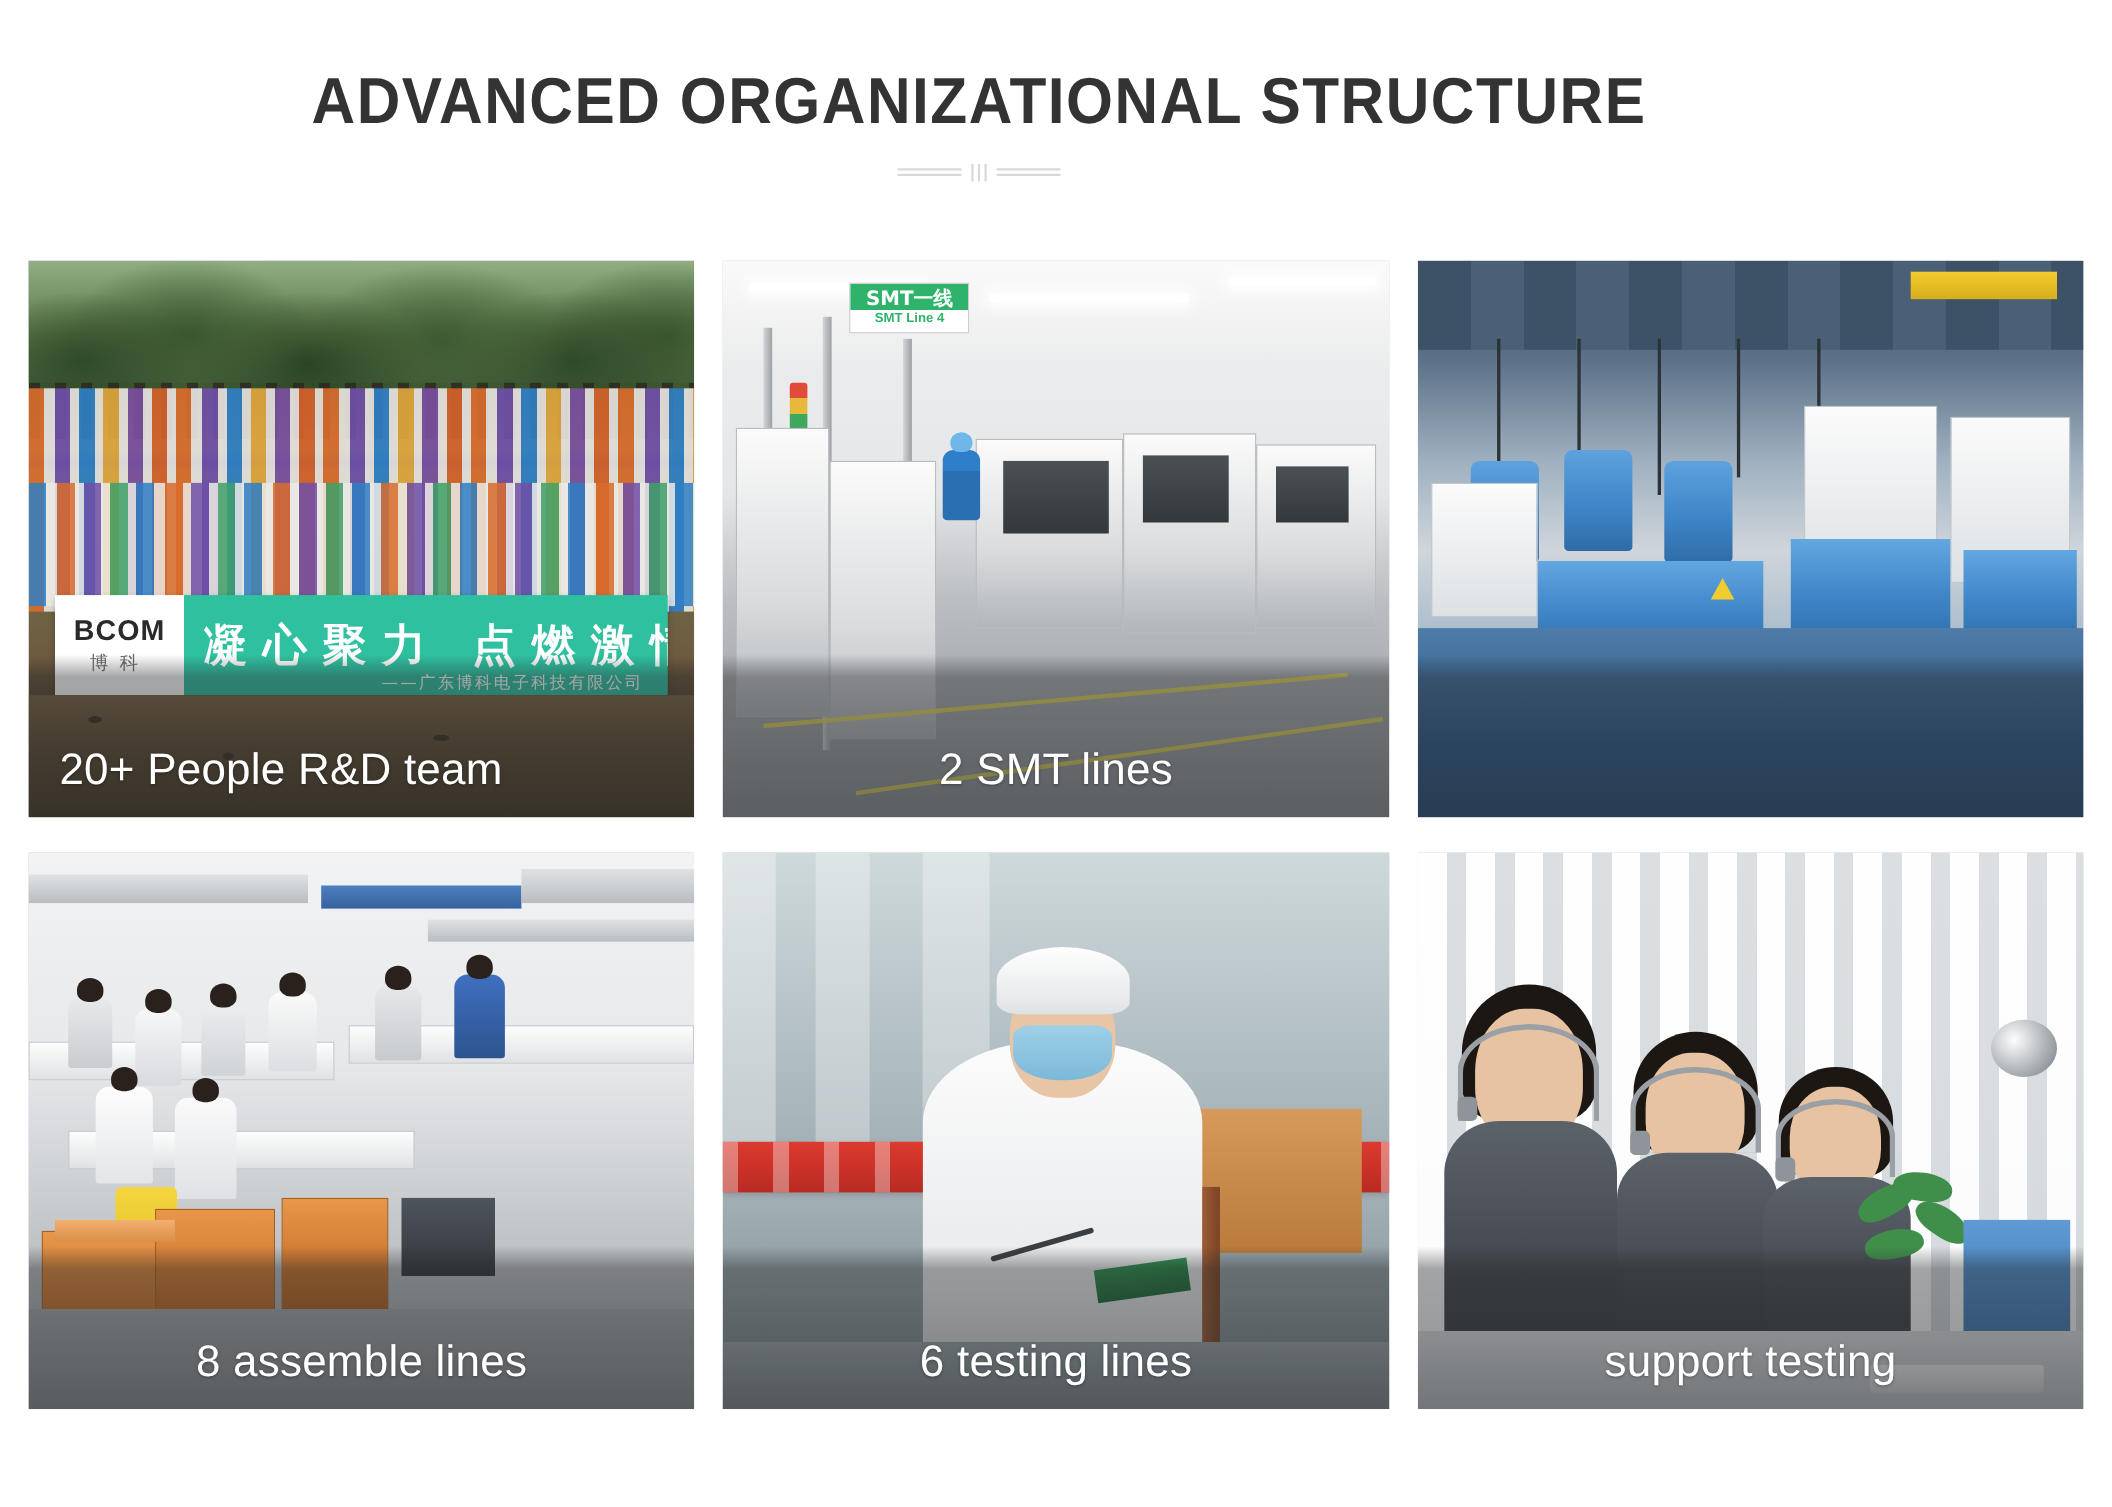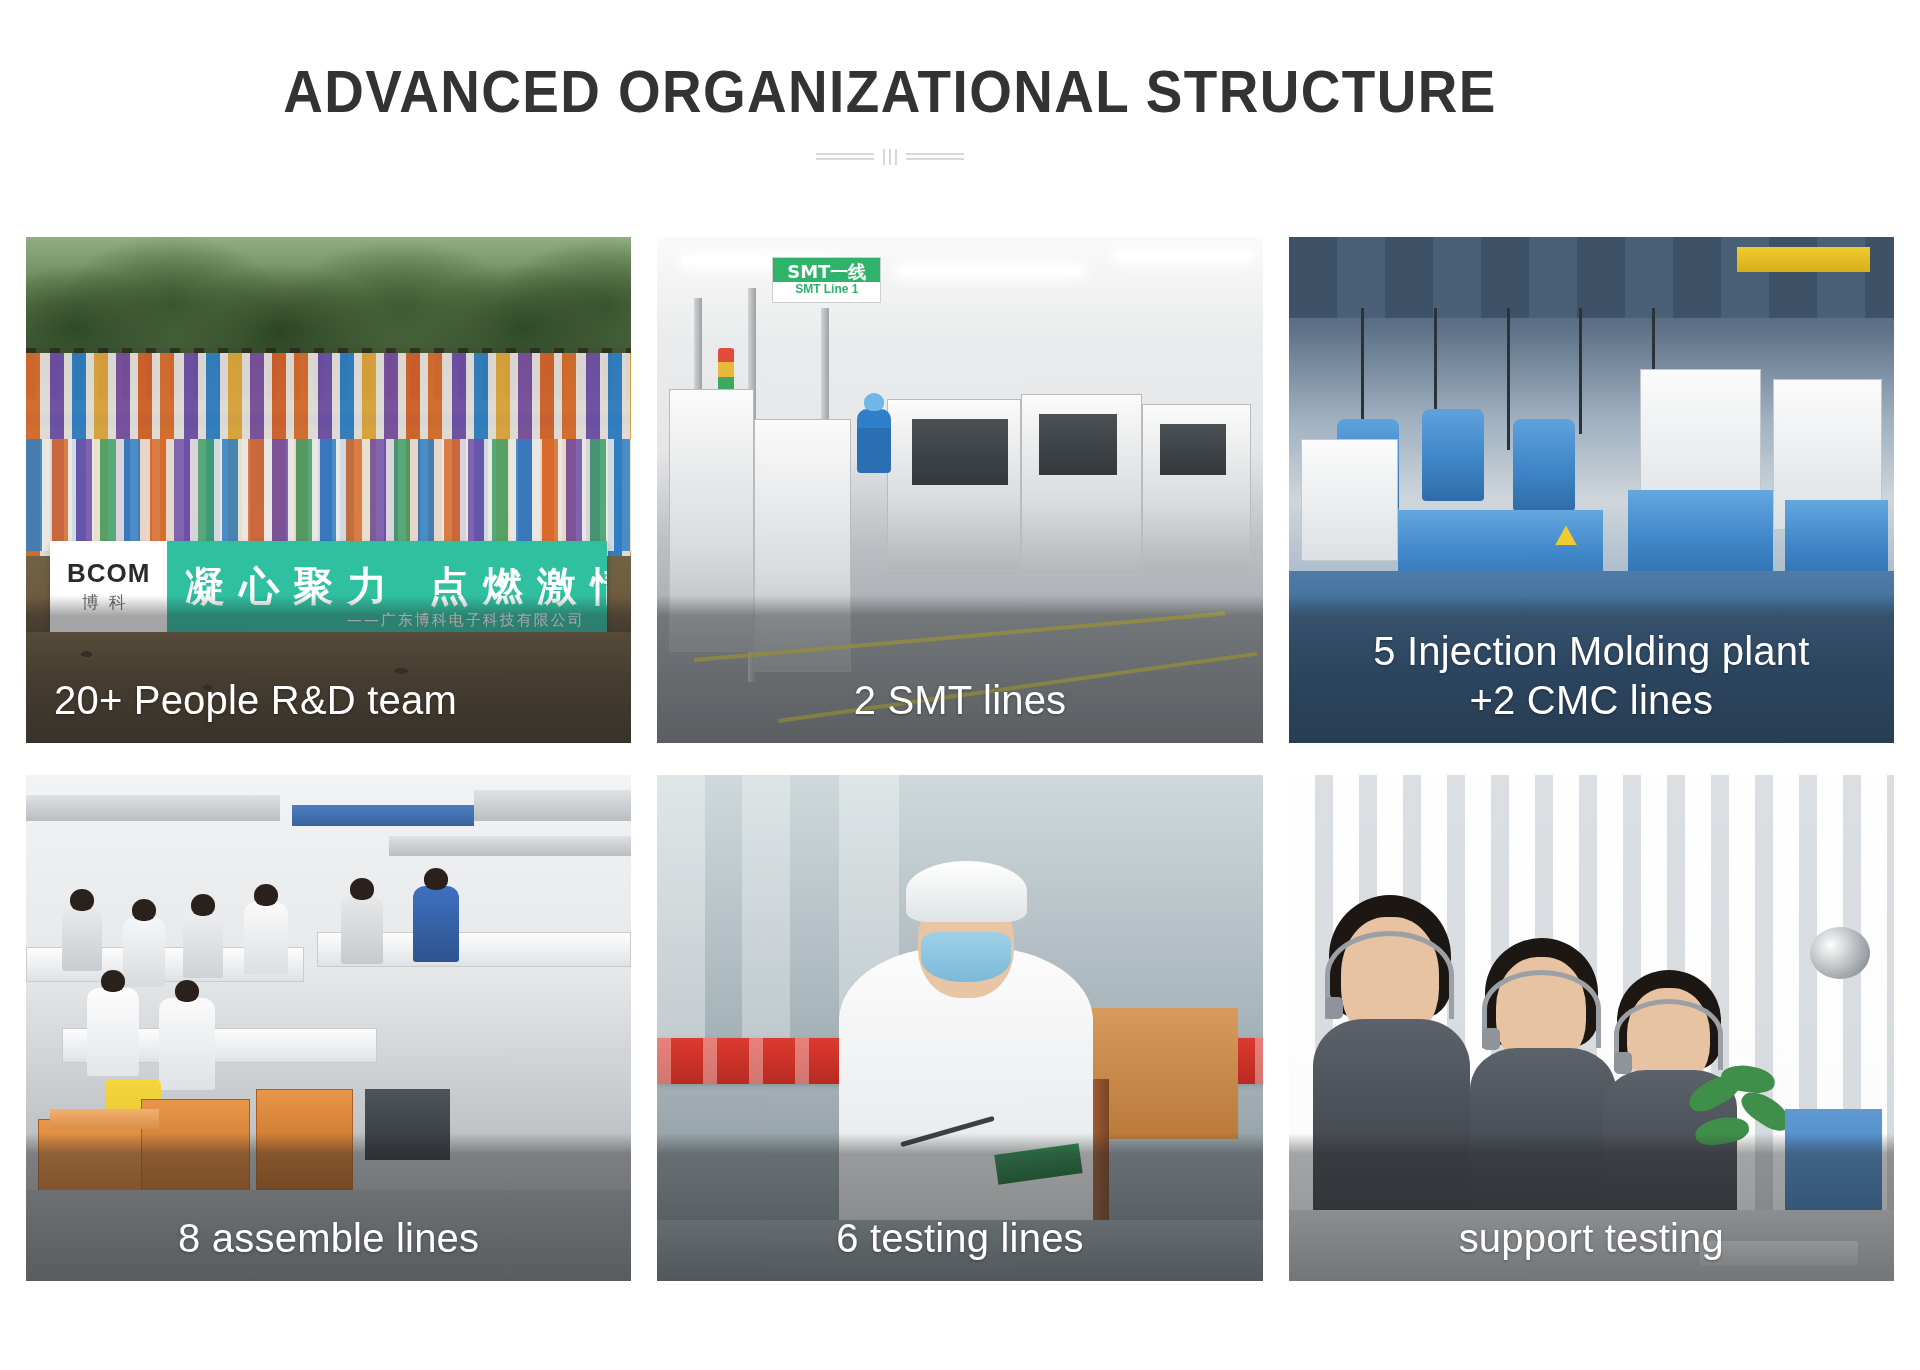--- a/index.html
+++ b/index.html
@@ -354,21 +354,21 @@
     <div class="card">
       <div class="card-photo">
         <div class="ph-smt">
           <div class="ceiling"></div>
           <div class="ceil-light" style="left:4%;  width:26%;"></div>
           <div class="ceil-light" style="left:40%; width:30%; top:6%;"></div>
           <div class="ceil-light" style="left:76%; width:22%; top:3%;"></div>
 
           <div class="sign">
             <span class="l1">SMT一线</span>
-            <span class="l2">SMT Line 1</span>
+            <span class="l2">SMT Line 4</span>
           </div>
 
           <div class="frame-col" style="left:6%;  top:12%; height:70%;"></div>
           <div class="frame-col" style="left:15%; top:10%; height:78%;"></div>
           <div class="frame-col" style="left:27%; top:14%; height:62%;"></div>
 
           <div class="tower" style="left:10%; top:22%;"></div>
 
           <div class="machine" style="left:2%;  top:30%; width:14%; height:52%;"></div>
           <div class="machine" style="left:16%; top:36%; width:16%; height:50%;"></div>
@@ -412,24 +412,20 @@
 
           <div class="machine-blue" style="left:18%; top:54%; width:34%; height:18%;"></div>
           <div class="machine-blue" style="left:56%; top:50%; width:24%; height:20%;"></div>
           <div class="machine-blue" style="left:82%; top:52%; width:17%; height:18%;"></div>
 
           <div class="warn" style="left:44%; top:57%;"></div>
           <div class="floor"></div>
         </div>
       </div>
       <div class="card-caption-scrim"></div>
-      <div class="card-caption align-center">
-        <span>5 Injection Molding plant</span><br>
-        <span>+2 CMC lines</span>
-      </div>
     </div>
 
     <div class="card">
       <div class="card-photo">
         <div class="ph-asm">
           <div class="shelf" style="left:0;   top:4%;  width:42%; height:5%;"></div>
           <div class="shelf-blue" style="left:44%; top:6%;  width:30%; height:4%;"></div>
           <div class="shelf" style="left:74%; top:3%;  width:26%; height:6%;"></div>
           <div class="shelf" style="left:60%; top:12%; width:40%; height:4%;"></div>
 

